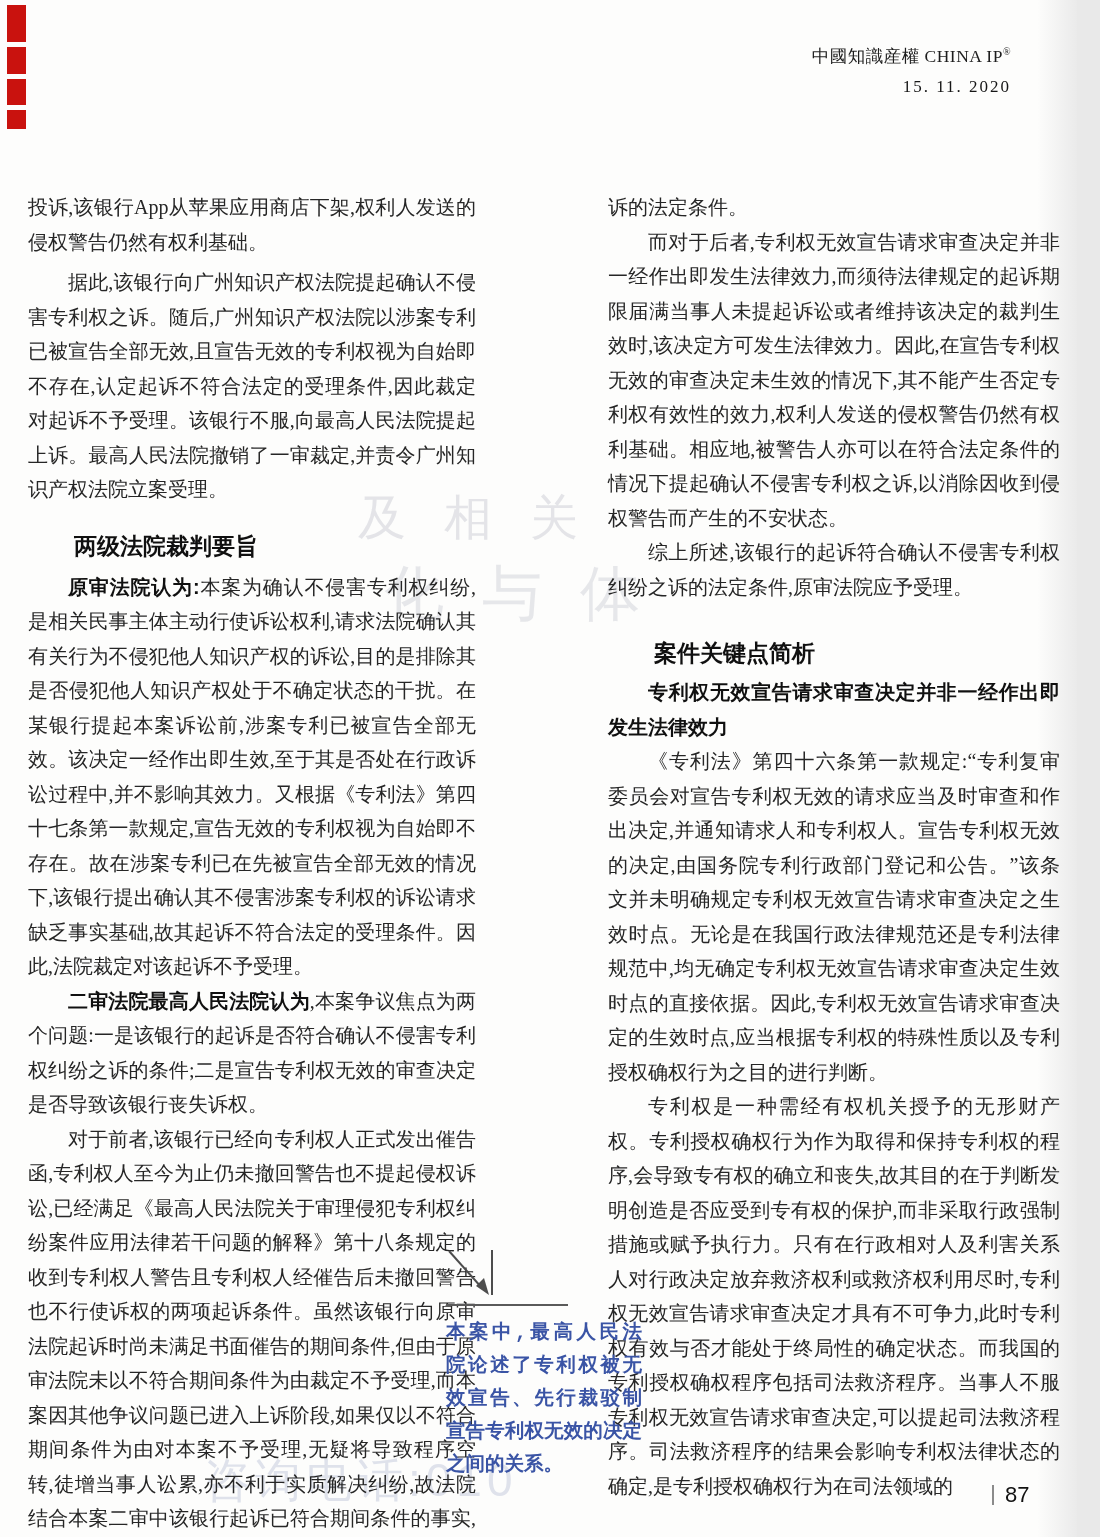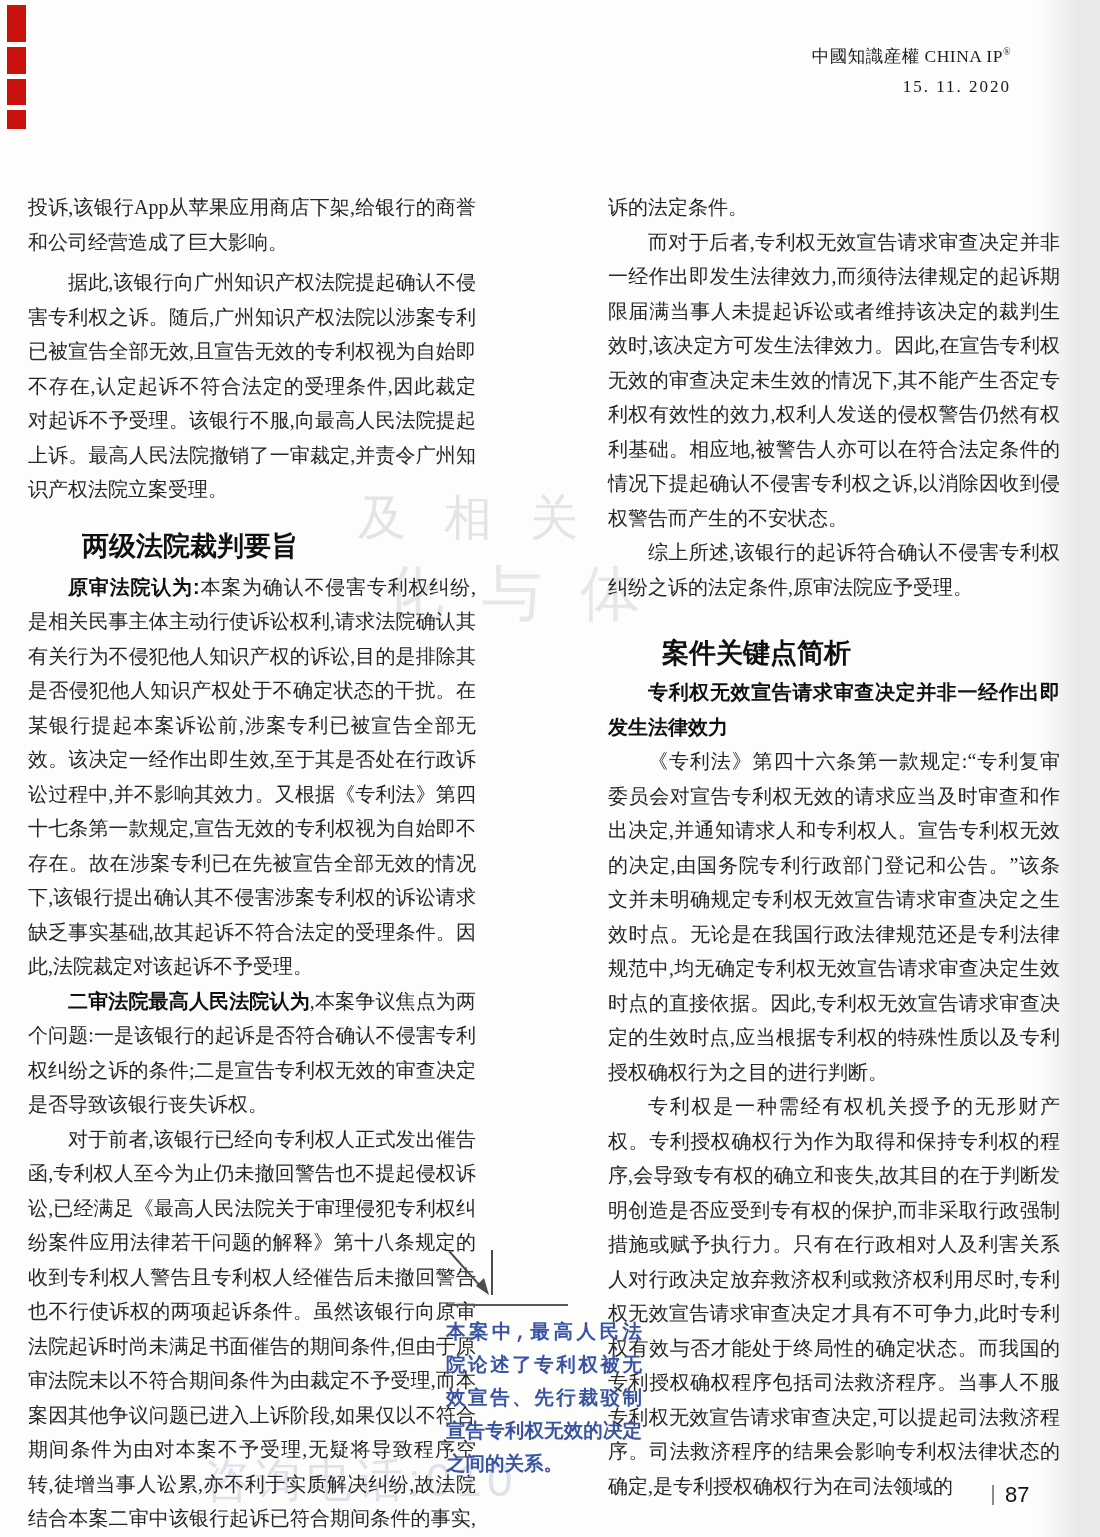--- a/index.html
+++ b/index.html
@@ -19,21 +19,21 @@
   .ghost1{left:358px;top:486px;font-size:48px;letter-spacing:38px;color:#c6c8d0;opacity:.45;}
   .ghost2{left:384px;top:554px;font-size:60px;letter-spacing:38px;color:#c6c8d0;opacity:.40;}
   .ghost3{left:204px;top:1450px;font-size:46px;letter-spacing:5px;color:#9ba6c6;opacity:.30;}
 
   .col{position:absolute;top:190px;font-size:20px;line-height:34.5px;text-align:justify;z-index:2;color:#262626;}
   .col-left{left:28px;width:448px;}
   .col-right{left:608px;width:452px;}
   .col p{margin:0;text-indent:2em;}
   .col p.noindent{text-indent:0;}
   .col p.sp{margin-top:6px;}
-  .sec-h{font-family:"Liberation Sans","DejaVu Sans",sans-serif;font-weight:700;font-size:27px;
+  .sec-h{font-family:"Liberation Sans","DejaVu Sans",sans-serif;font-weight:700;font-size:23px;
          line-height:30px;color:#101010;text-indent:0;text-align:left;margin:0;}
   .sec-h.l{margin-top:24px;margin-bottom:9px;}
   .sec-h.r{margin-top:34px;margin-bottom:7px;}
   .lead{font-family:"Liberation Sans","DejaVu Sans",sans-serif;font-weight:700;color:#101010;}
   .boldpara{font-family:"Liberation Sans","DejaVu Sans",sans-serif;font-weight:700;color:#101010;}
 
   .pullquote{position:absolute;left:446px;top:1248px;width:196px;z-index:2;}
   .pq-rule{width:122px;height:2px;background:#5a5a5a;margin-top:2px;}
   .pq-text{margin-top:11px;}
   .pq-line{font-family:Liberation Mono, monospace;font-weight:700;font-size:19.5px;
@@ -57,21 +57,21 @@
   <div class="header">
     <div class="brand"><span>中國知識産權 CHINA IP</span><sup>®</sup></div>
     <div class="date">15. 11. 2020</div>
   </div>
 
   <div class="ghost ghost1">及相关</div>
   <div class="ghost ghost2">化与体</div>
   <div class="ghost ghost3">咨询电话:010</div>
 
   <div class="col col-left">
-    <p class="noindent">投诉,该银行App从苹果应用商店下架,给银行的商誉和公司经营造成了巨大影响。</p>
+    <p class="noindent">投诉,该银行App从苹果应用商店下架,权利人发送的侵权警告仍然有权利基础。</p>
     <p class="sp">据此,该银行向广州知识产权法院提起确认不侵害专利权之诉。随后,广州知识产权法院以涉案专利已被宣告全部无效,且宣告无效的专利权视为自始即不存在,认定起诉不符合法定的受理条件,因此裁定对起诉不予受理。该银行不服,向最高人民法院提起上诉。最高人民法院撤销了一审裁定,并责令广州知识产权法院立案受理。</p>
     <p class="sec-h l">两级法院裁判要旨</p>
     <p><span class="lead">原审法院认为:</span><span>本案为确认不侵害专利权纠纷,是相关民事主体主动行使诉讼权利,请求法院确认其有关行为不侵犯他人知识产权的诉讼,目的是排除其是否侵犯他人知识产权处于不确定状态的干扰。在某银行提起本案诉讼前,涉案专利已被宣告全部无效。该决定一经作出即生效,至于其是否处在行政诉讼过程中,并不影响其效力。又根据《专利法》第四十七条第一款规定,宣告无效的专利权视为自始即不存在。故在涉案专利已在先被宣告全部无效的情况下,该银行提出确认其不侵害涉案专利权的诉讼请求缺乏事实基础,故其起诉不符合法定的受理条件。因此,法院裁定对该起诉不予受理。</span></p>
     <p><span class="lead">二审法院最高人民法院认为</span><span>,本案争议焦点为两个问题:一是该银行的起诉是否符合确认不侵害专利权纠纷之诉的条件;二是宣告专利权无效的审查决定是否导致该银行丧失诉权。</span></p>
     <p>对于前者,该银行已经向专利权人正式发出催告函,专利权人至今为止仍未撤回警告也不提起侵权诉讼,已经满足《最高人民法院关于审理侵犯专利权纠纷案件应用法律若干问题的解释》第十八条规定的收到专利权人警告且专利权人经催告后未撤回警告也不行使诉权的两项起诉条件。虽然该银行向原审法院起诉时尚未满足书面催告的期间条件,但由于原审法院未以不符合期间条件为由裁定不予受理,而本案因其他争议问题已进入上诉阶段,如果仅以不符合期间条件为由对本案不予受理,无疑将导致程序空转,徒增当事人讼累,亦不利于实质解决纠纷,故法院结合本案二审中该银行起诉已符合期间条件的事实,认定其起诉符合确认不侵害专利权纠纷之</p>
   </div>
 
   <div class="col col-right">
     <p class="noindent">诉的法定条件。</p>
     <p>而对于后者,专利权无效宣告请求审查决定并非一经作出即发生法律效力,而须待法律规定的起诉期限届满当事人未提起诉讼或者维持该决定的裁判生效时,该决定方可发生法律效力。因此,在宣告专利权无效的审查决定未生效的情况下,其不能产生否定专利权有效性的效力,权利人发送的侵权警告仍然有权利基础。相应地,被警告人亦可以在符合法定条件的情况下提起确认不侵害专利权之诉,以消除因收到侵权警告而产生的不安状态。</p>

